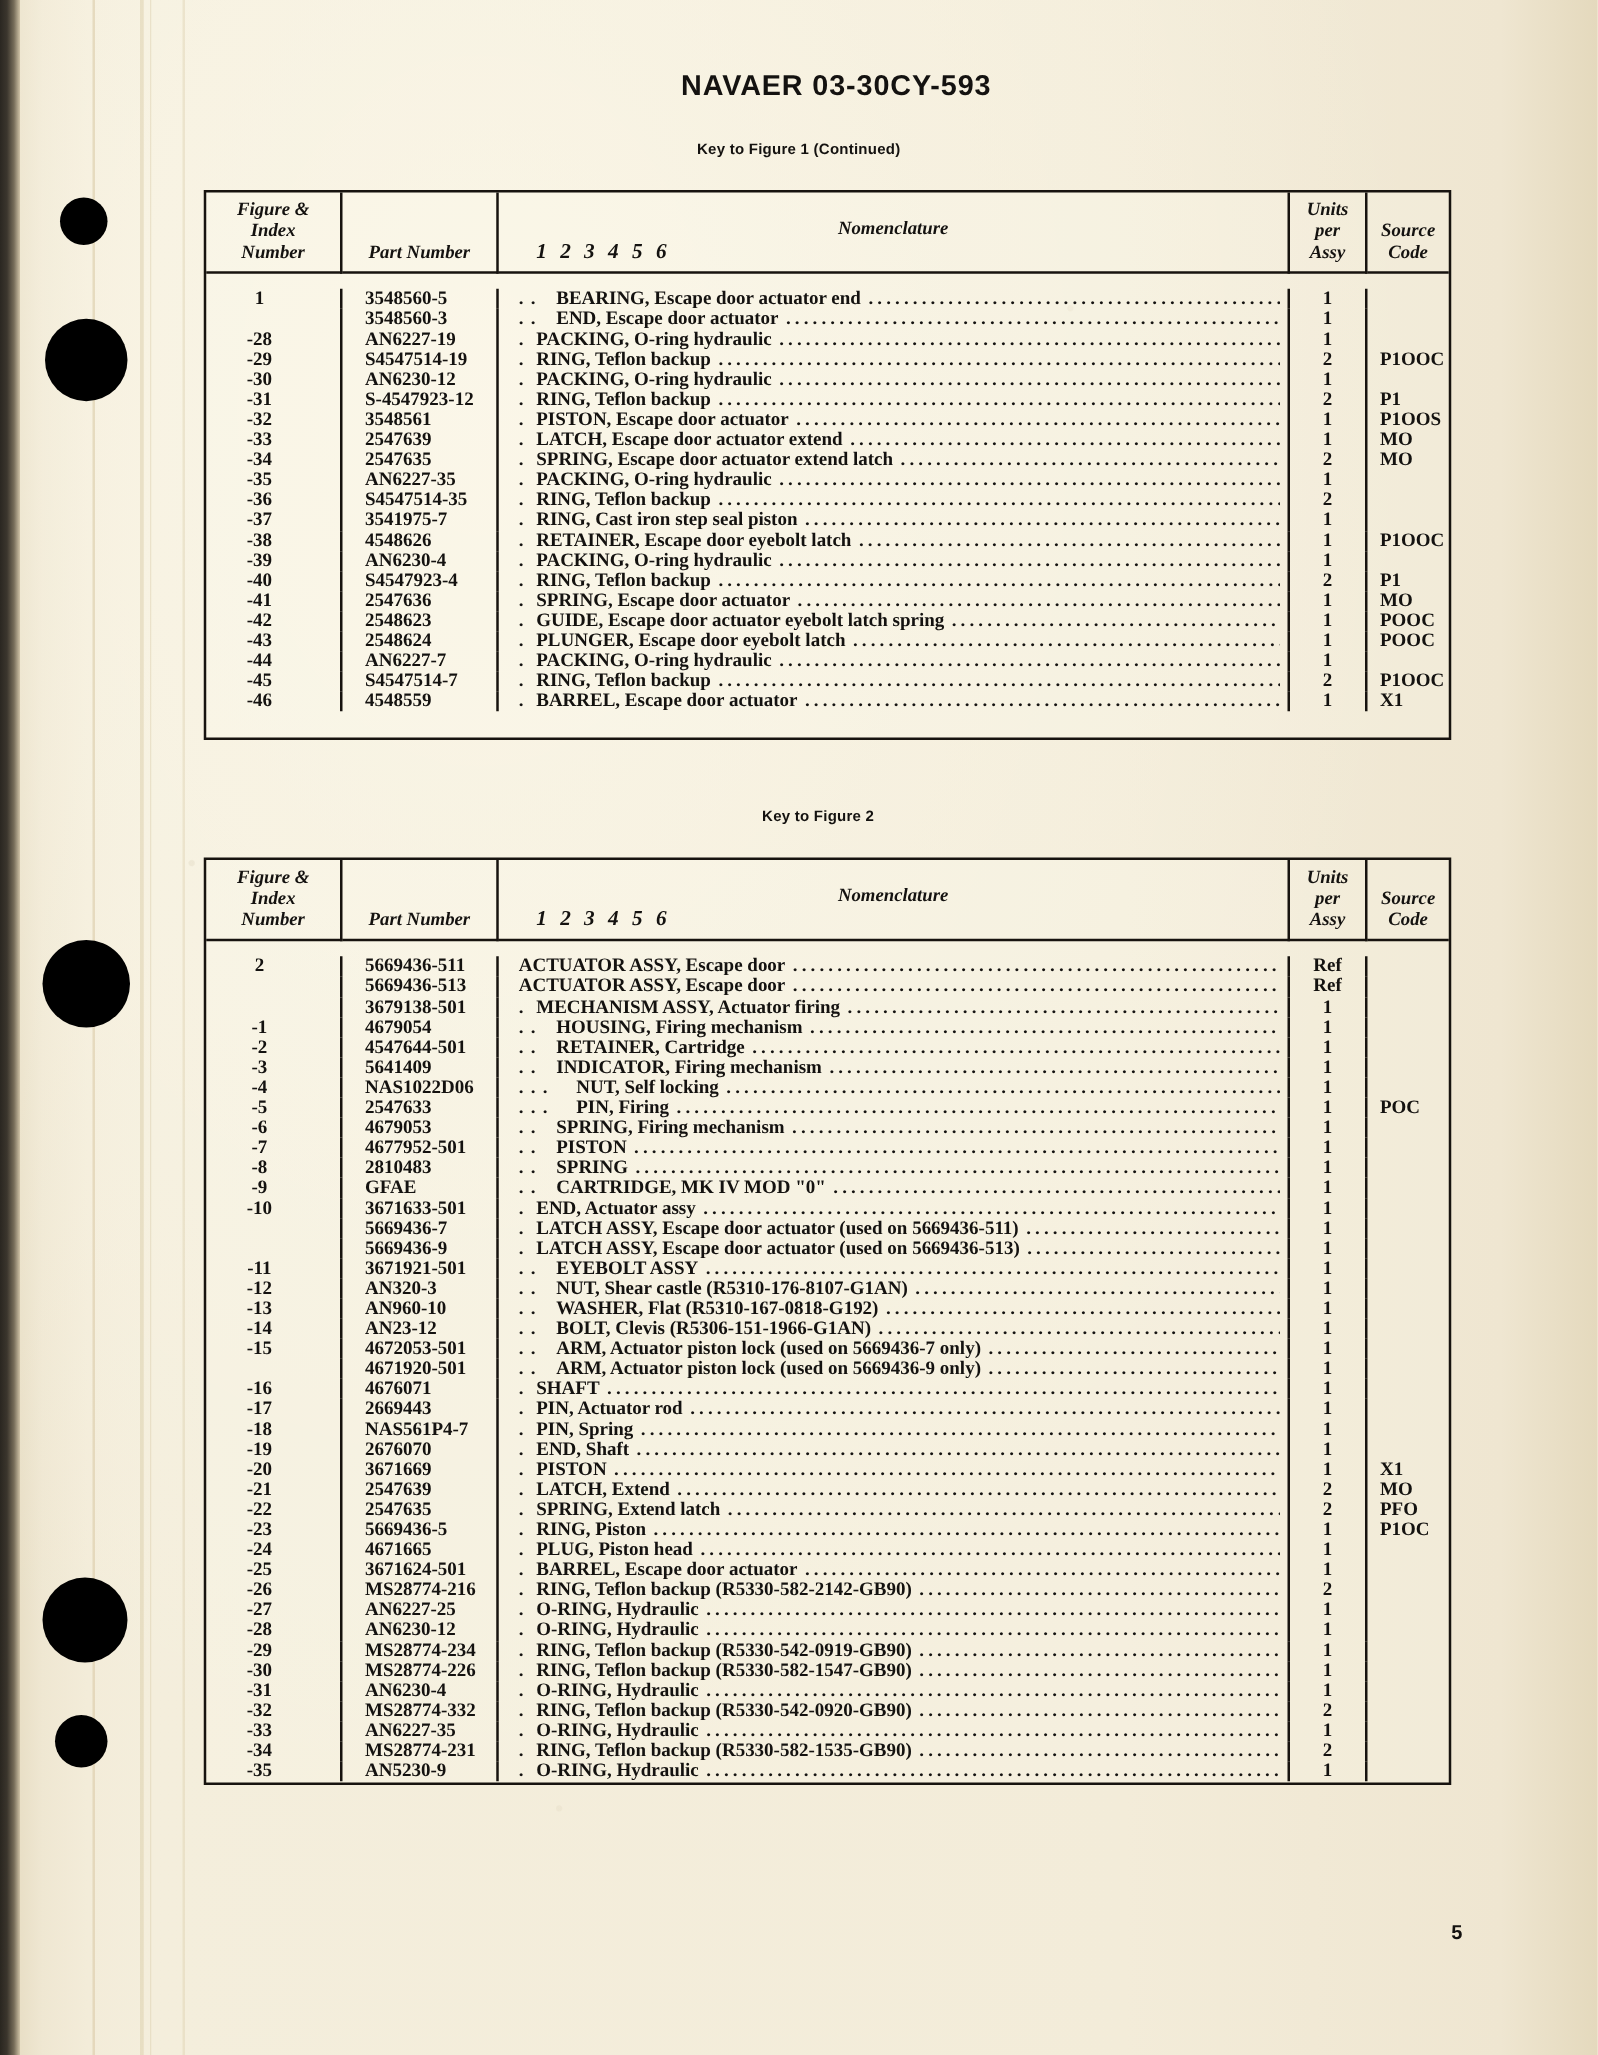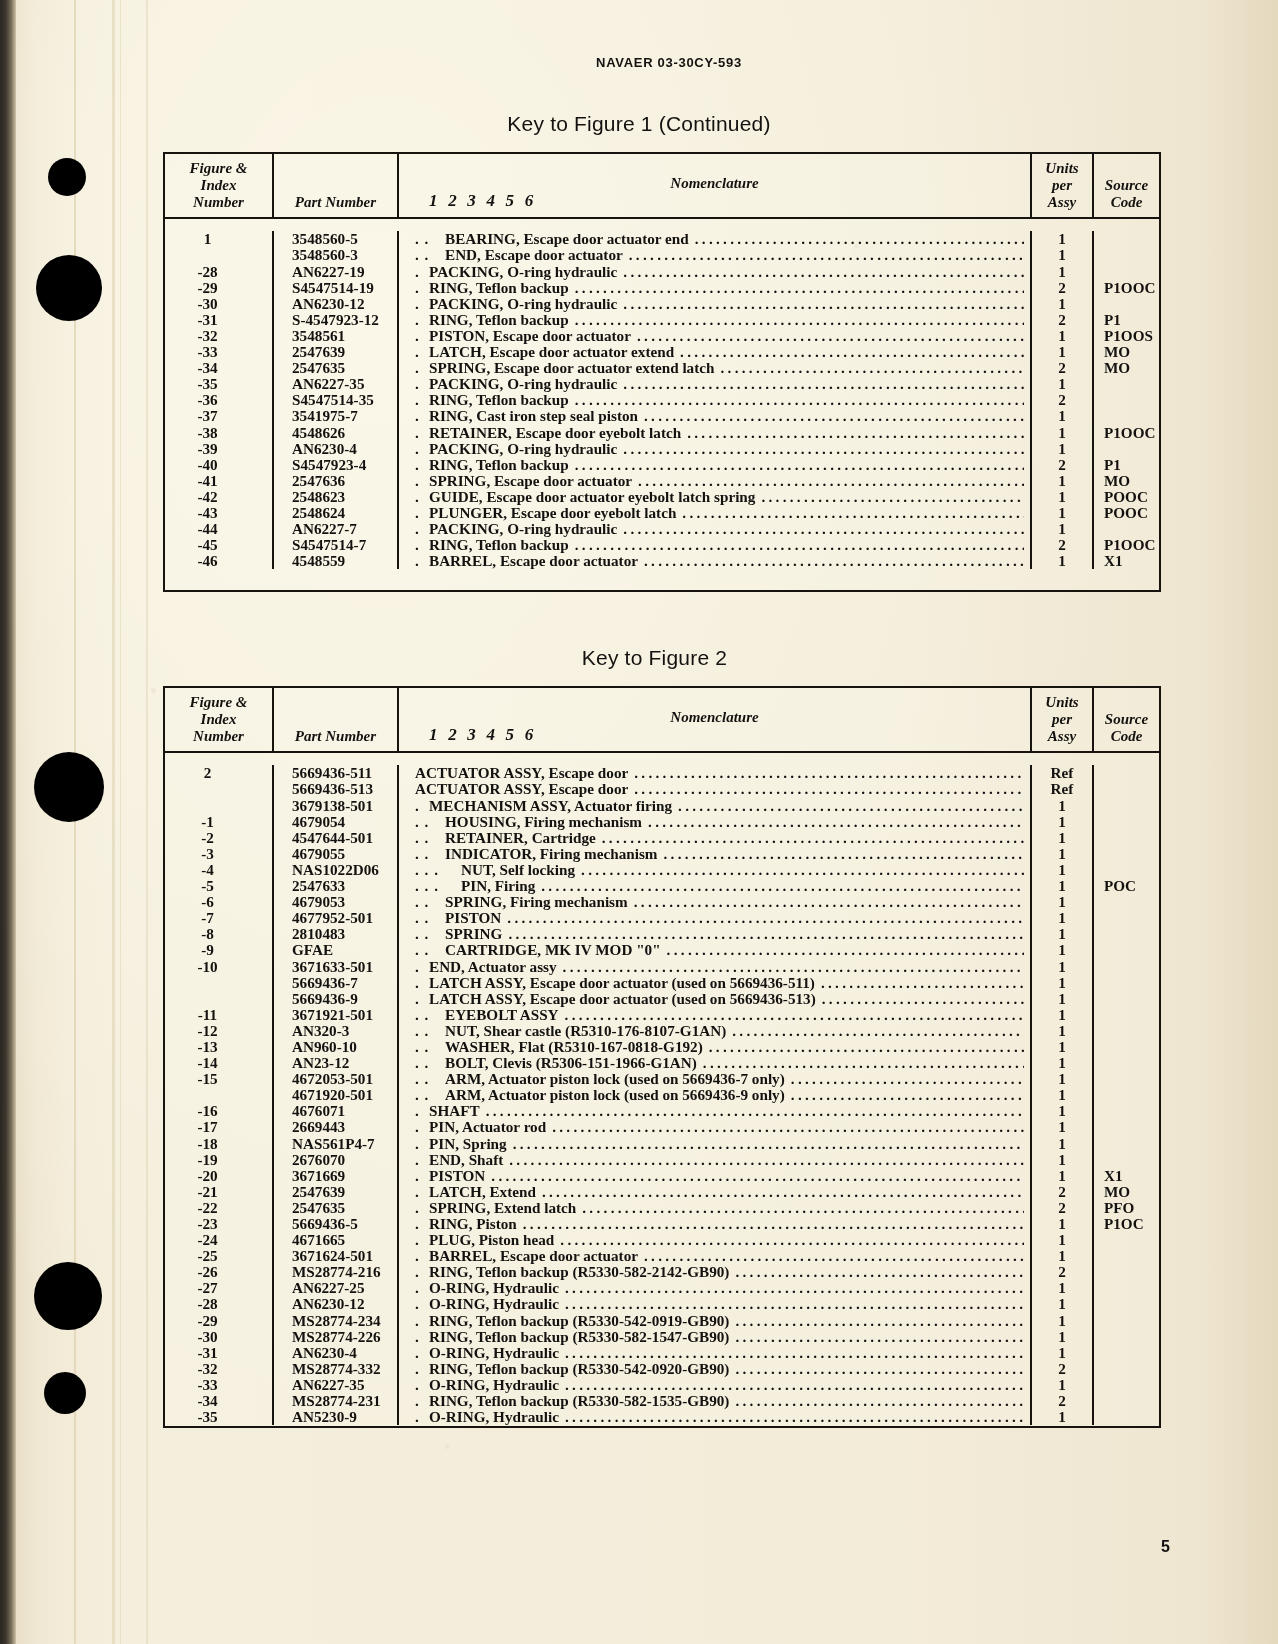--- a/index.html
+++ b/index.html
@@ -35,26 +35,26 @@
       radial-gradient(circle at 12% 42%, rgba(160,140,100,.10) 0 2px, transparent 3px),
       radial-gradient(circle at 67% 15%, rgba(160,140,100,.08) 0 2px, transparent 3px),
       radial-gradient(circle at 88% 73%, rgba(160,140,100,.09) 0 2px, transparent 3px),
       radial-gradient(circle at 35% 88%, rgba(160,140,100,.07) 0 2px, transparent 3px);
   }
   .hole{position:absolute;border-radius:50%;background:#000;}
   
   .doc-number{
     position:absolute;top:55px;left:12px;right:0;text-align:center;
     font-family:"Liberation Sans", sans-serif;
-    font-weight:bold;font-size:13px;letter-spacing:.7px;padding-left:48px;
+    font-weight:bold;font-size:23px;letter-spacing:.7px;padding-left:48px;
   }
   .key-title{
     position:absolute;left:0;right:0;text-align:center;
     font-family:"Liberation Sans", sans-serif;
-    font-weight:normal;font-size:21px;letter-spacing:.2px;
+    font-weight:bold;font-size:12px;letter-spacing:.2px;
   }
   #key1-title{top:112px;}
   #key2-title{top:646px;margin-left:31px;}
   .page-no{
     position:absolute;right:108px;bottom:88px;
     font-family:"Liberation Sans", sans-serif;
     font-weight:bold;font-size:16px;
   }
   
   .tbl{
@@ -540,21 +540,21 @@
               <span class="dots">. .</span>
               <span class="nomtext">RETAINER, Cartridge</span>
               <span class="leader">..........................................................................................</span>
             </div>
           </td>
           <td class="c-units">1</td>
           <td class="c-src"></td>
         </tr>
         <tr>
           <td class="c-fig">-3</td>
-          <td class="c-part">4679055</td>
+          <td class="c-part">5641409</td>
           <td class="c-nom">
             <div class="nomcell indent2">
               <span class="dots">. .</span>
               <span class="nomtext">INDICATOR, Firing mechanism</span>
               <span class="leader">..........................................................................................</span>
             </div>
           </td>
           <td class="c-units">1</td>
           <td class="c-src"></td>
         </tr>

